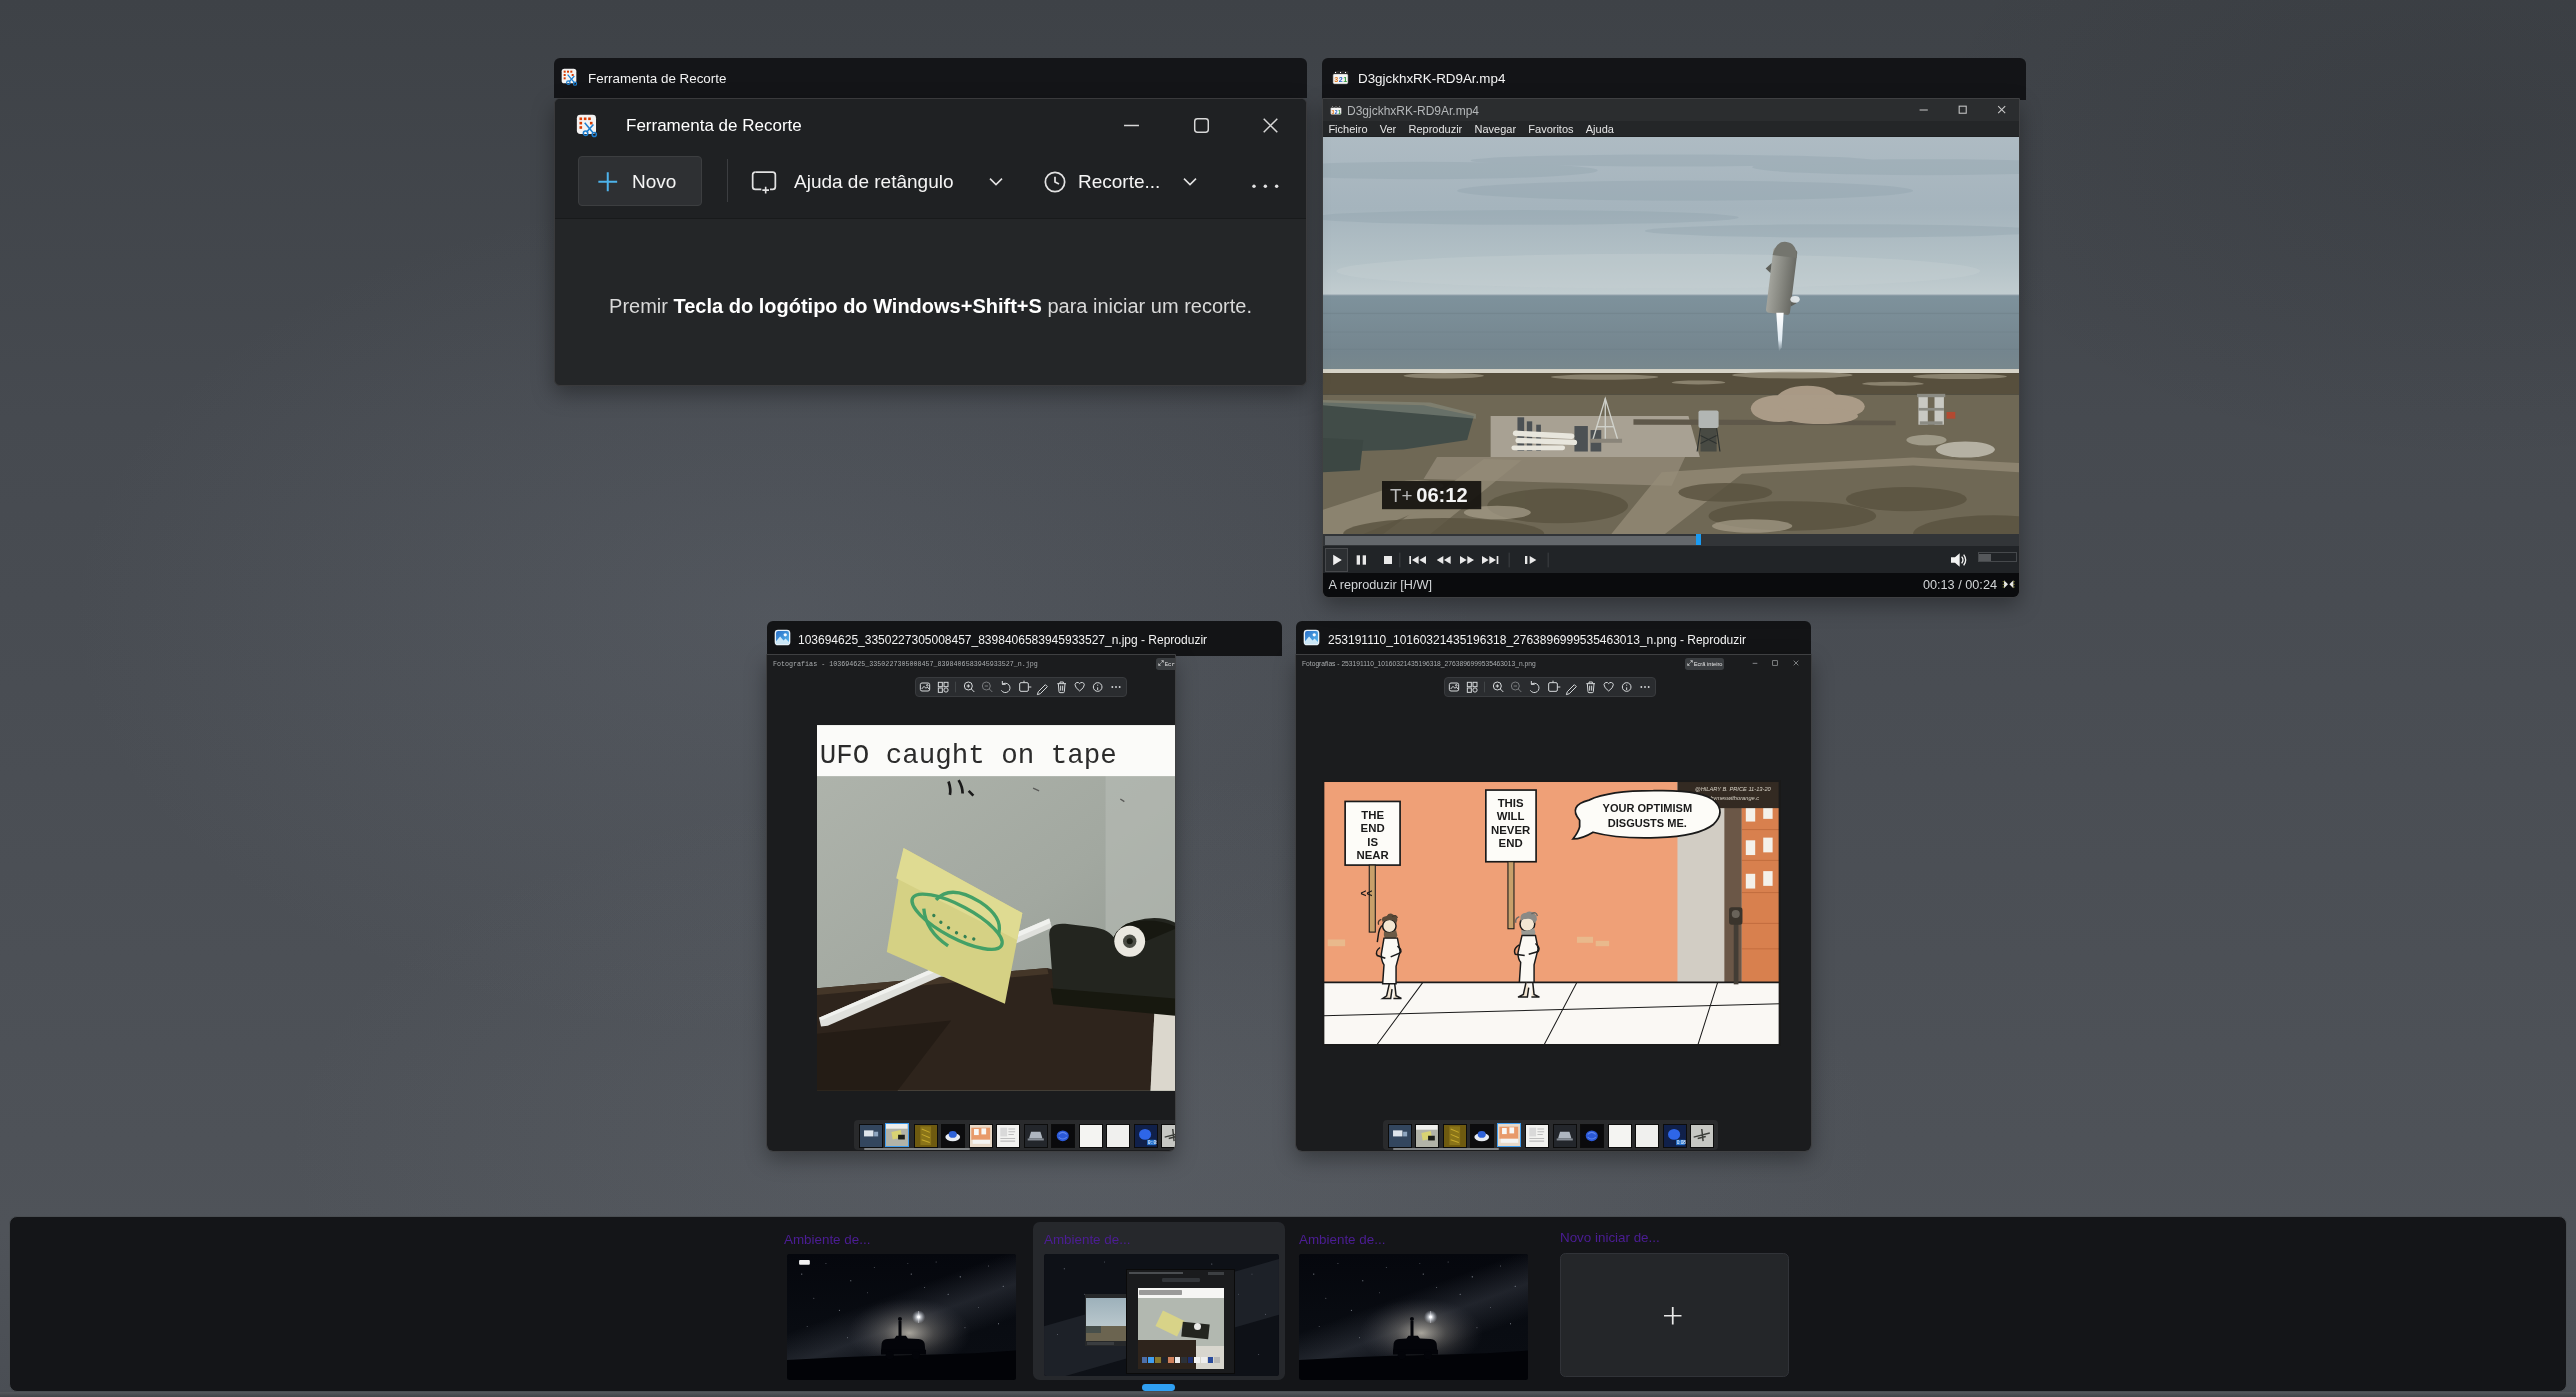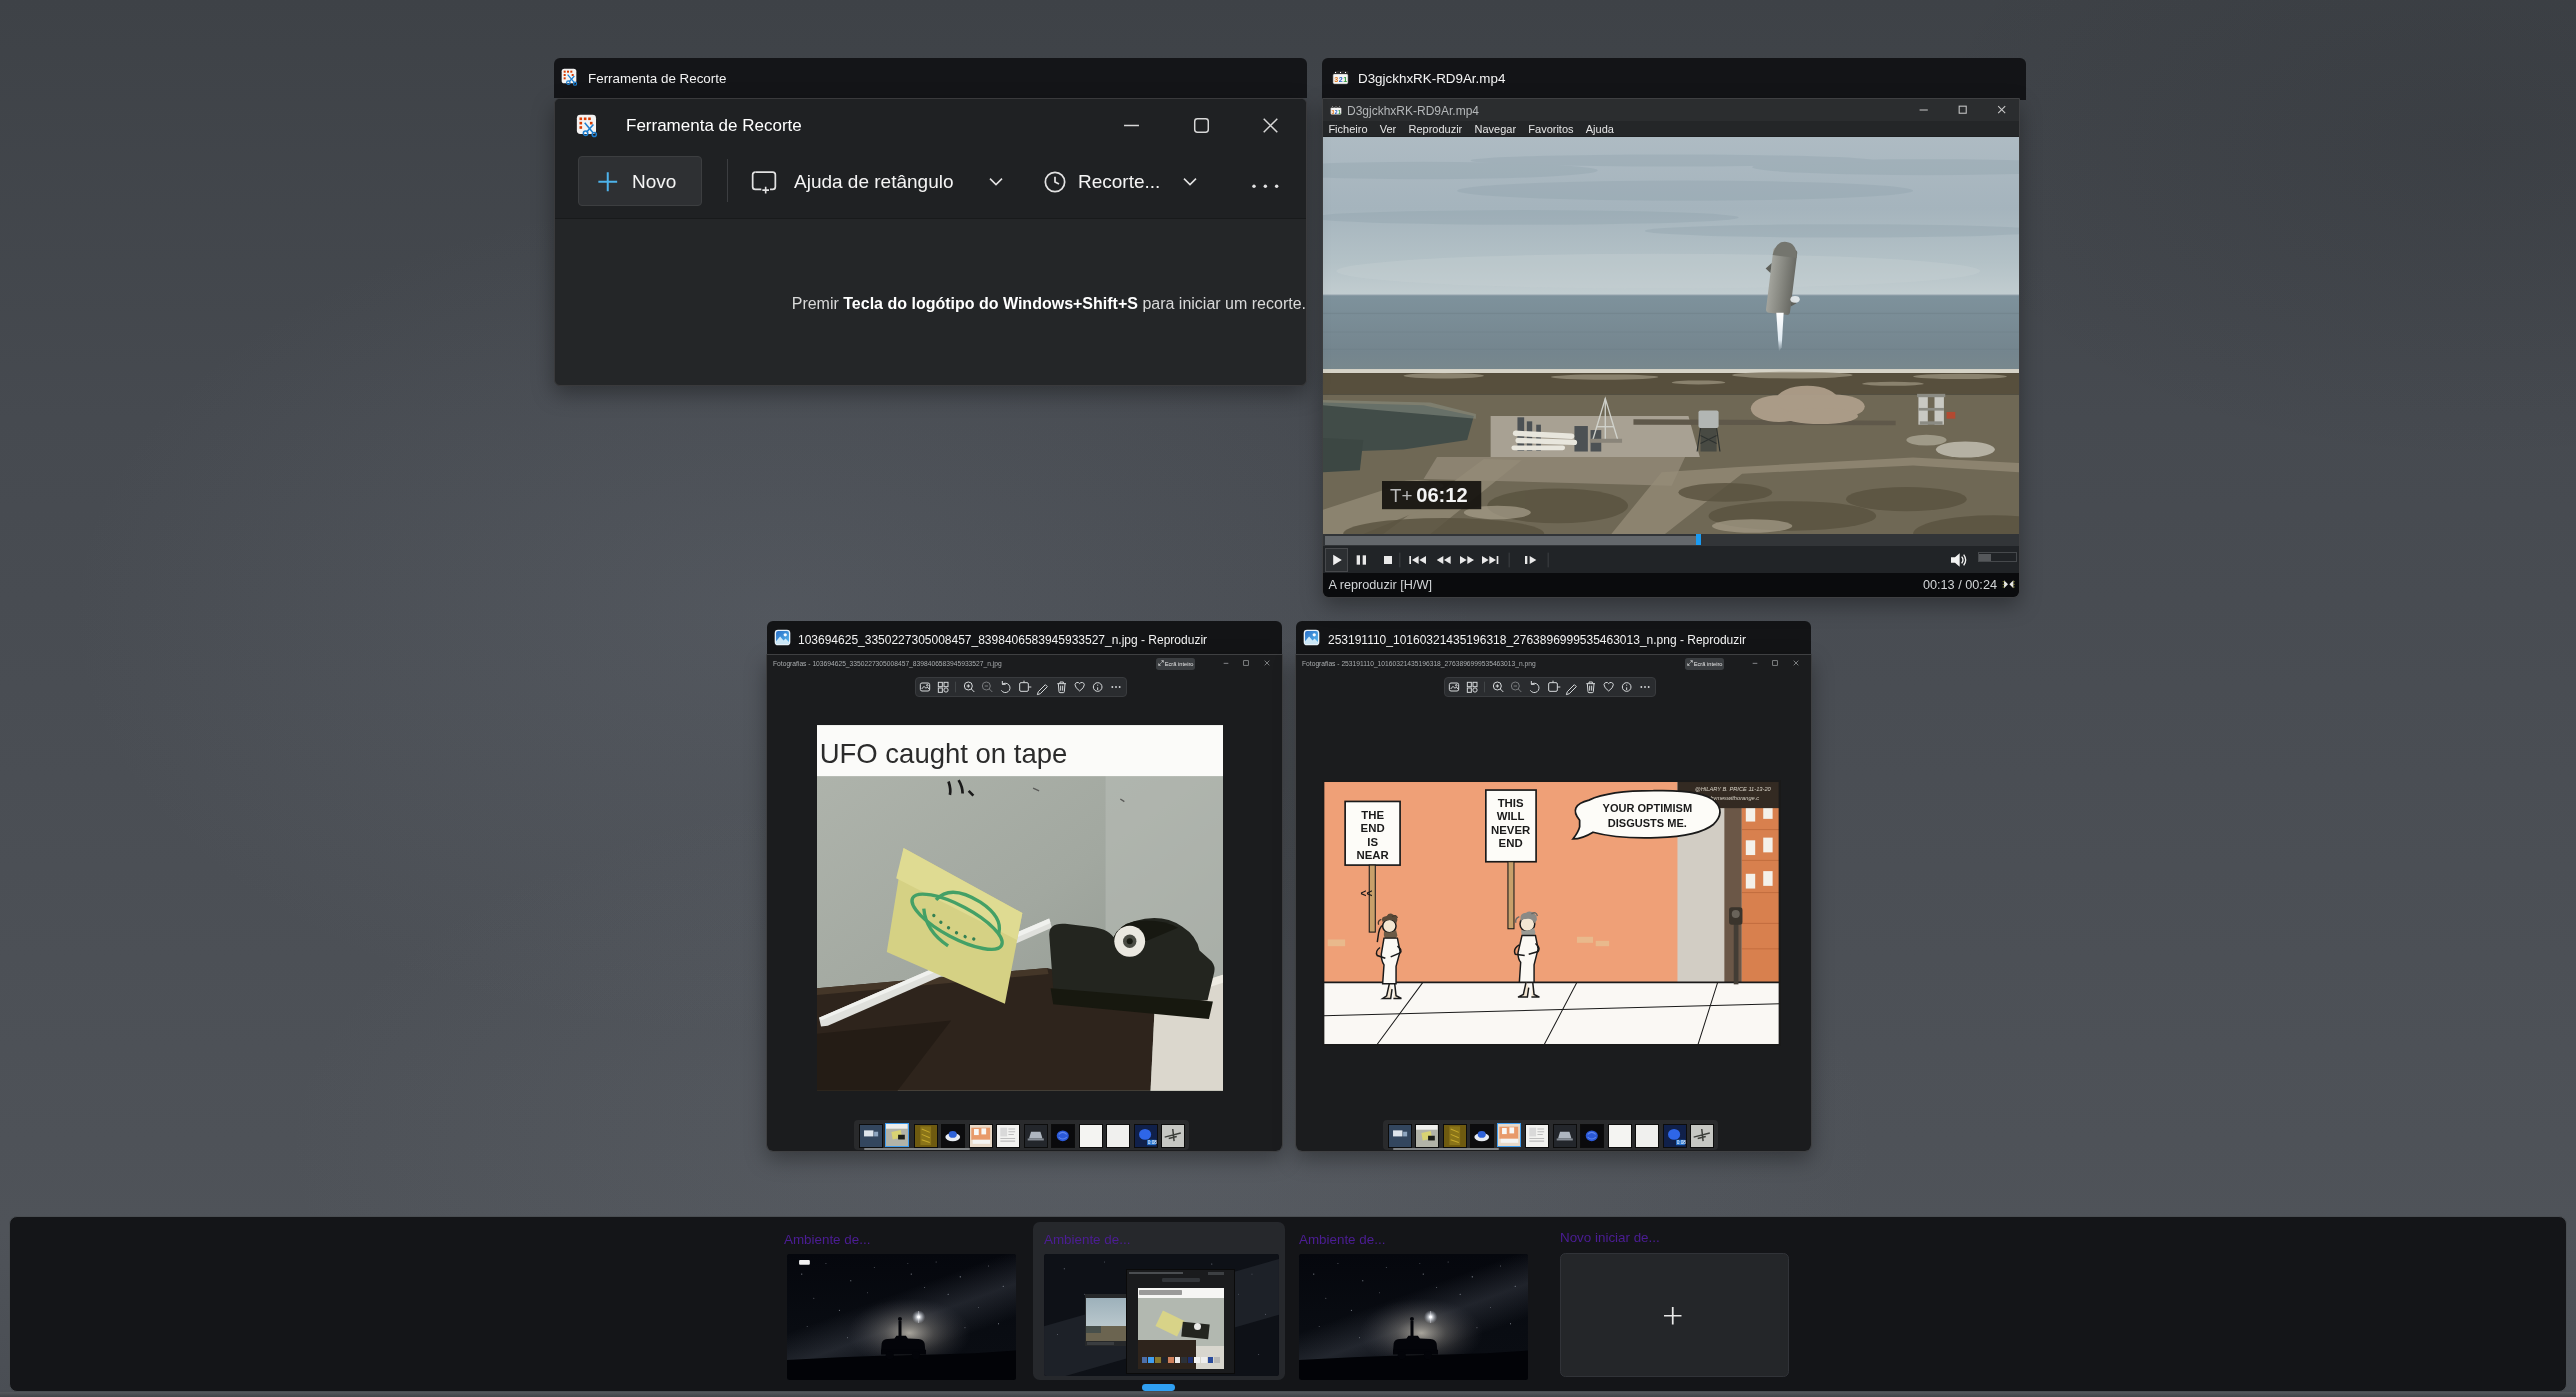--- a/index.html
+++ b/index.html
@@ -34,21 +34,21 @@
  <defs>
       <linearGradient id="phg1" x1="0" y1="0" x2="1" y2="1">
         <stop offset="0" stop-color="#2a70c8"></stop>
         <stop offset="1" stop-color="#58b8ee"></stop>
       </linearGradient>
     </defs>
  <circle cx="16.5" cy="8.5" r="2.4" fill="#f6fbff"></circle>
  <path d="M3 18 l6 -7 l5 6 l3 -3 l5 5 v3 h-19 z" fill="#cde8f8"></path>
 </svg>
 <div class="abs" style="left:798px;top:633px;font-size:12px;color:#f4f4f4;white-space:nowrap;overflow:hidden;width:473px;">103694625_3350227305008457_8398406583945933527_n.jpg - Reproduzir</div>
-<div class="abs" style="left:767px;top:655px;width:515px;height:496px;background:#1b1c1e;border-radius:0 0 6px 6px;overflow:hidden;box-shadow:0 8px 21.5px rgba(0,0,0,0.35);outline:0.7px solid #3f4042;">
+<div class="abs" style="left:767px;top:655px;width:408px;height:496px;background:#1b1c1e;border-radius:0 0 6px 6px;overflow:hidden;box-shadow:0 8px 21.5px rgba(0,0,0,0.35);outline:0.7px solid #3f4042;font-family:Liberation Mono, monospace;">
  <div class="abs" style="left:6px;top:4.7px;font-size:6.7px;color:#aaadaf;">Fotografias - 103694625_3350227305008457_8398406583945933527_n.jpg</div>
  <div class="abs" style="left:389px;top:2.7px;width:39px;height:12px;background:#3a3d40;border-radius:2.7px;">
    <svg class="abs" style="left:2px;top:2.7px;" width="6" height="6" viewBox="0 0 9 9">
         <path d="M5 4 L8 1 M8 1 h-3 M8 1 v3 M4 5 L1 8 M1 8 h3 M1 8 v-3" stroke="#e2e2e2" stroke-width="1"></path>
       </svg>
    <div class="abs" style="left:8.7px;top:3.4px;font-size:5.7px;color:#e2e2e2;white-space:nowrap;">Ecrã inteiro</div>
  </div>
  <svg class="abs" style="left:456px;top:5.4px;" width="6" height="6" viewBox="0 0 9 9">
       <path d="M1 5 h7" stroke="#9da0a2" stroke-width="1.2"></path>
     </svg>
@@ -692,21 +692,21 @@
       <path d="M3 4 L12 13 L21 4" fill="none" stroke="#e0e0e0" stroke-width="2.4"></path>
     </svg>
   <div class="abs" style="left:695px;top:81px;width:32px;height:6.7px;">
     <svg width="32" height="6.7" viewBox="0 0 48 10">
         <circle cx="6" cy="5" r="2.6" fill="#e2e2e2"></circle>
         <circle cx="23" cy="5" r="2.6" fill="#e2e2e2"></circle>
         <circle cx="40" cy="5" r="2.6" fill="#e2e2e2"></circle>
       </svg>
   </div>
 
-  <div class="abs" style="left:0;top:196px;width:751px;text-align:right;font-size:16px;color:#d9d9d9;">Premir <b style="color:#ffffff;">Tecla do logótipo do Windows+Shift+S</b> para iniciar um recorte.</div>
+  <div class="abs" style="left:0;top:196px;width:751px;text-align:center;font-size:20px;color:#d9d9d9;">Premir <b style="color:#ffffff;">Tecla do logótipo do Windows+Shift+S</b> para iniciar um recorte.</div>
 </div>
 
 <div class="abs" id="panel"></div>
 <div class="abs" id="hovercard"></div>
 <div class="abs dlabel" style="left:784px;top:1232px;">Ambiente de...</div>
 <div class="abs dlabel" style="left:1044px;top:1232px;">Ambiente de...</div>
 <div class="abs dlabel" style="left:1299px;top:1232px;">Ambiente de...</div>
 <div class="abs dlabel" style="left:1560px;top:1230px;">Novo iniciar de...</div>
 <svg class="abs dthumb" style="left:787px;top:1254px;width:229px;height:126px;" viewBox="0 0 341 188" preserveAspectRatio="none">
 <defs>

